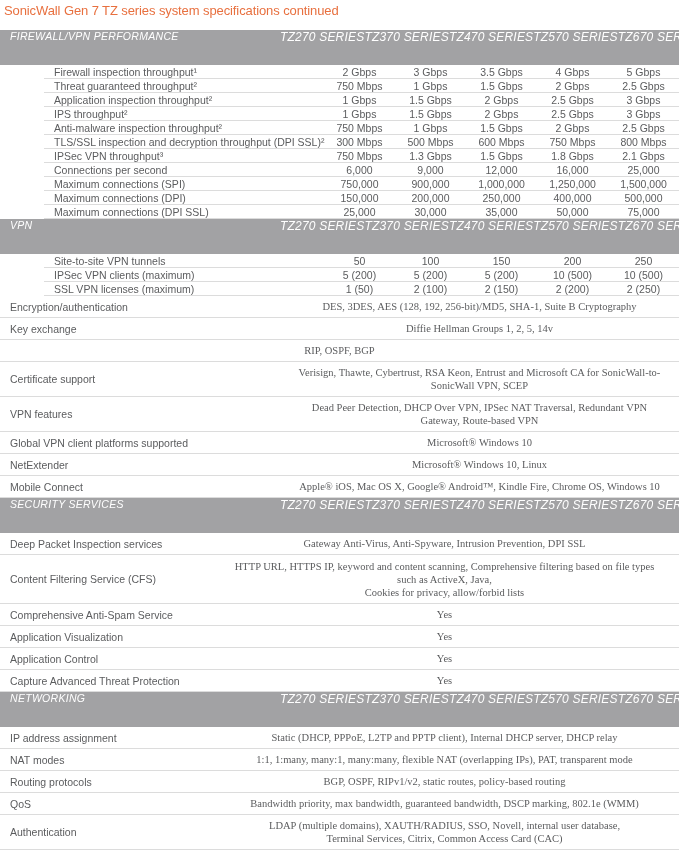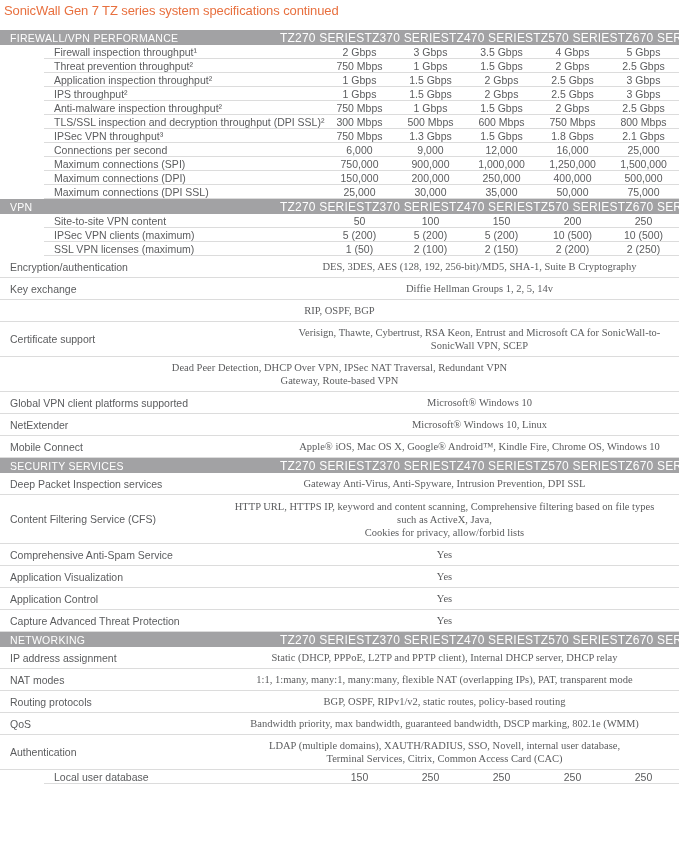--- a/index.html
+++ b/index.html
@@ -21,24 +21,25 @@
   .title{
     margin:3px 7px 0 4px;
     font-size:13px;
     font-weight:400;
     letter-spacing:-0.1px;
     color:var(--accent);
     line-height:15px;
   }
   .spec-table{margin-top:12px;width:679px;}
   .hrow{
-    display:flex;align-items:center;
-    height:15px;
+    display:flex;align-items:flex-start;
+    height:35px;
     background:var(--header-bg);
     color:var(--header-text);
+    font-style:italic;
   }
   .hrow .hcell-label{
     width:280px;flex:0 0 280px;
     padding-left:10px;
     font-size:10.5px;letter-spacing:0.3px;
     white-space:nowrap;
   }
   .hrow .hcell-col{
     flex:1 1 0;text-align:center;
     font-size:12px;letter-spacing:0.2px;
@@ -83,21 +84,21 @@
       </div>
       <div class="row num">
         <div class="cell-label">Firewall inspection throughput¹</div>
         <div class="cell-val">2 Gbps</div>
         <div class="cell-val">3 Gbps</div>
         <div class="cell-val">3.5 Gbps</div>
         <div class="cell-val">4 Gbps</div>
         <div class="cell-val">5 Gbps</div>
       </div>
       <div class="row num">
-        <div class="cell-label">Threat prevention throughput²</div>
+        <div class="cell-label">Threat guaranteed throughput²</div>
         <div class="cell-val">750 Mbps</div>
         <div class="cell-val">1 Gbps</div>
         <div class="cell-val">1.5 Gbps</div>
         <div class="cell-val">2 Gbps</div>
         <div class="cell-val">2.5 Gbps</div>
       </div>
       <div class="row num">
         <div class="cell-label">Application inspection throughput²</div>
         <div class="cell-val">1 Gbps</div>
         <div class="cell-val">1.5 Gbps</div>
@@ -171,21 +172,21 @@
       </div>
       <div class="hrow">
         <div class="hcell-label">VPN</div>
         <div class="hcell-col">TZ270 SERIES</div>
         <div class="hcell-col">TZ370 SERIES</div>
         <div class="hcell-col">TZ470 SERIES</div>
         <div class="hcell-col">TZ570 SERIES</div>
         <div class="hcell-col">TZ670 SERIES</div>
       </div>
       <div class="row num">
-        <div class="cell-label">Site-to-site VPN content</div>
+        <div class="cell-label">Site-to-site VPN tunnels</div>
         <div class="cell-val">50</div>
         <div class="cell-val">100</div>
         <div class="cell-val">150</div>
         <div class="cell-val">200</div>
         <div class="cell-val">250</div>
       </div>
       <div class="row num">
         <div class="cell-label">IPSec VPN clients (maximum)</div>
         <div class="cell-val">5 (200)</div>
         <div class="cell-val">5 (200)</div>
@@ -211,20 +212,21 @@
       </div>
       <div class="row span-1">
         <div class="cell-span">RIP, OSPF, BGP</div>
       </div>
       <div class="row span-2">
         <div class="cell-label">Certificate support</div>
         <div class="cell-span">Verisign, Thawte, Cybertrust, RSA Keon, Entrust and Microsoft CA for SonicWall-to-
 SonicWall VPN, SCEP</div>
       </div>
       <div class="row span-2">
+        <div class="cell-label">VPN features</div>
         <div class="cell-span">Dead Peer Detection, DHCP Over VPN, IPSec NAT Traversal, Redundant VPN
 Gateway, Route-based VPN</div>
       </div>
       <div class="row span-1">
         <div class="cell-label">Global VPN client platforms supported</div>
         <div class="cell-span">Microsoft® Windows 10</div>
       </div>
       <div class="row span-1">
         <div class="cell-label">NetExtender</div>
         <div class="cell-span">Microsoft® Windows 10, Linux</div>

